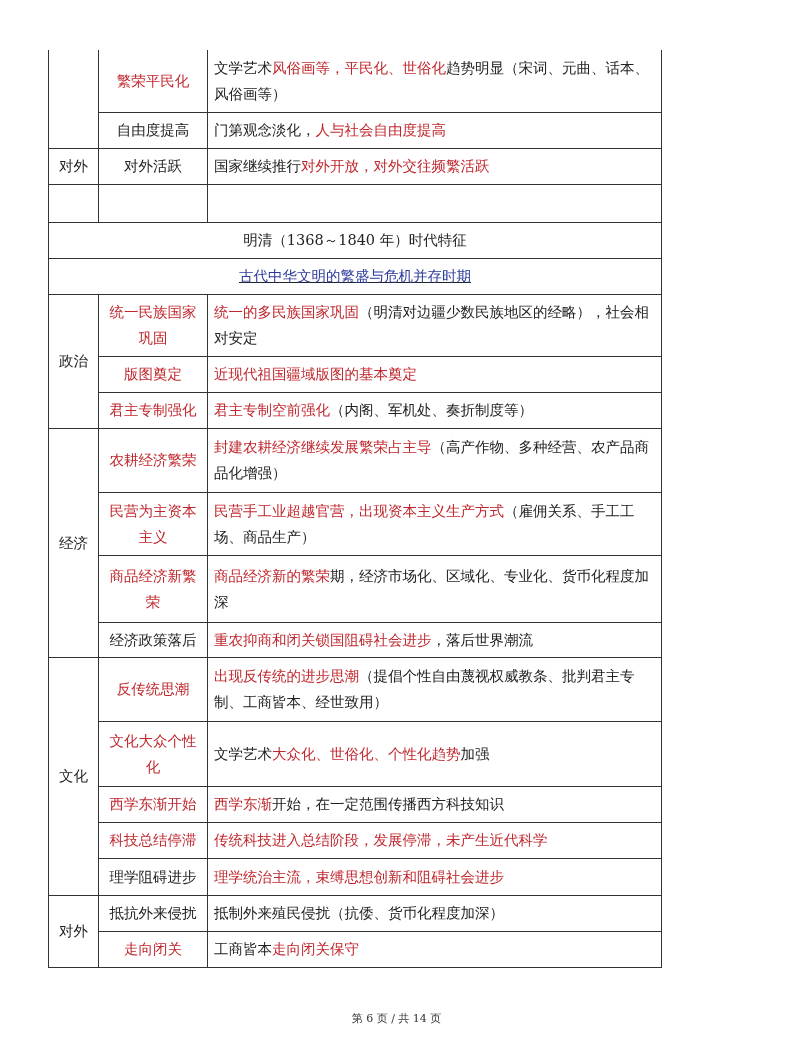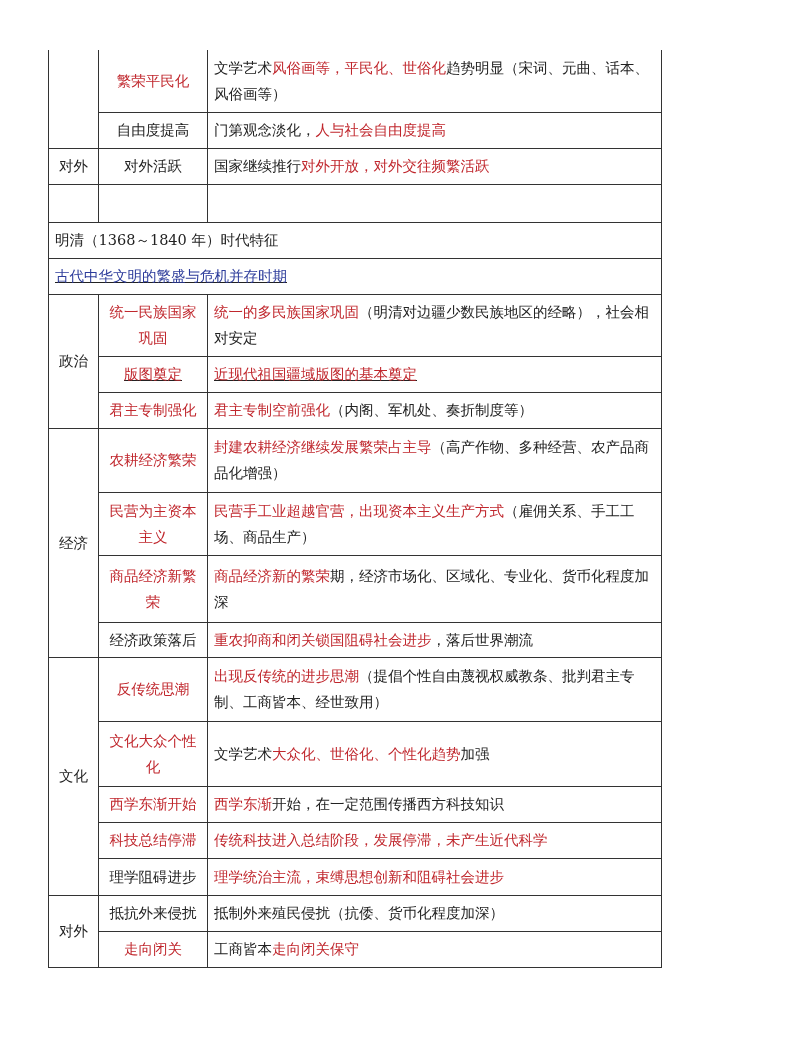--- a/index.html
+++ b/index.html
@@ -5,21 +5,21 @@
   html, body { margin:0; padding:0; background:#ffffff; }
   body { width:793px; height:1063px; position:relative; overflow:hidden;
          font-family:"DejaVu Serif","Liberation Serif",serif; color:#222; }
   .page { position:absolute; left:0; top:0; width:793px; height:1063px; background:#fff; }
   table.doc { position:absolute; left:48px; top:50px; width:614px; border-collapse:collapse; table-layout:fixed; }
   table.doc td { border:1.5px solid #333; font-size:14.5px; line-height:26px; padding:4px 6px; vertical-align:middle; }
   table.doc tr.top-cut td { border-top:none; }
   td.cat { text-align:center; width:36px; }
   td.sub { text-align:center; width:96px; padding:4px 3px; }
   td.desc { text-align:left; }
-  td.span { }
+  td.span { text-align:center; }
   .red { color:#c0272d; }
   .blue { color:#2b3a9a; }
   .blk { color:#222; }
   .footer { position:absolute; left:0; width:793px; top:1011px; text-align:center; font-size:11px; color:#333; }
 </style>
 </head>
 <body>
 
 <div class="page">
   <table class="doc">
@@ -52,21 +52,21 @@
           <td colspan="3" class="span blk">明清（1368～1840 年）时代特征</td>
         </tr>
         <tr style="height: 36px; text-decoration: underline;">
           <td colspan="3" class="span blue">古代中华文明的繁盛与危机并存时期</td>
         </tr>
         <tr style="height: 62px;">
           <td class="cat blk" rowspan="3">政治</td>
           <td class="sub red">统一民族国家巩固</td>
           <td class="desc"><span class="red">统一的多民族国家巩固</span><span class="blk">（明清对边疆少数民族地区的经略），社会相对安定</span></td>
         </tr>
-        <tr style="height: 36px; text-decoration: underline;">
+        <tr style="height: 36px;">
           <td class="sub red">版图奠定</td>
           <td class="desc"><span class="red">近现代祖国疆域版图的基本奠定</span></td>
         </tr>
         <tr style="height: 36px;">
           <td class="sub red">君主专制强化</td>
           <td class="desc"><span class="red">君主专制空前强化</span><span class="blk">（内阁、军机处、奏折制度等）</span></td>
         </tr>
         <tr style="height: 64px;">
           <td class="cat blk" rowspan="4">经济</td>
           <td class="sub red">农耕经济繁荣</td>
@@ -109,13 +109,14 @@
           <td class="cat blk" rowspan="2">对外</td>
           <td class="sub blk">抵抗外来侵扰</td>
           <td class="desc"><span class="blk">抵制外来殖民侵扰（抗倭、货币化程度加深）</span></td>
         </tr>
         <tr style="height: 36px; padding-left: 6px;">
           <td class="sub red">走向闭关</td>
           <td class="desc"><span class="blk">工商皆本</span><span class="red">走向闭关保守</span></td>
         </tr>
       </tbody>
   </table>
+  <div class="footer">第 6 页 / 共 14 页</div>
 </div>
 
 </body></html>

